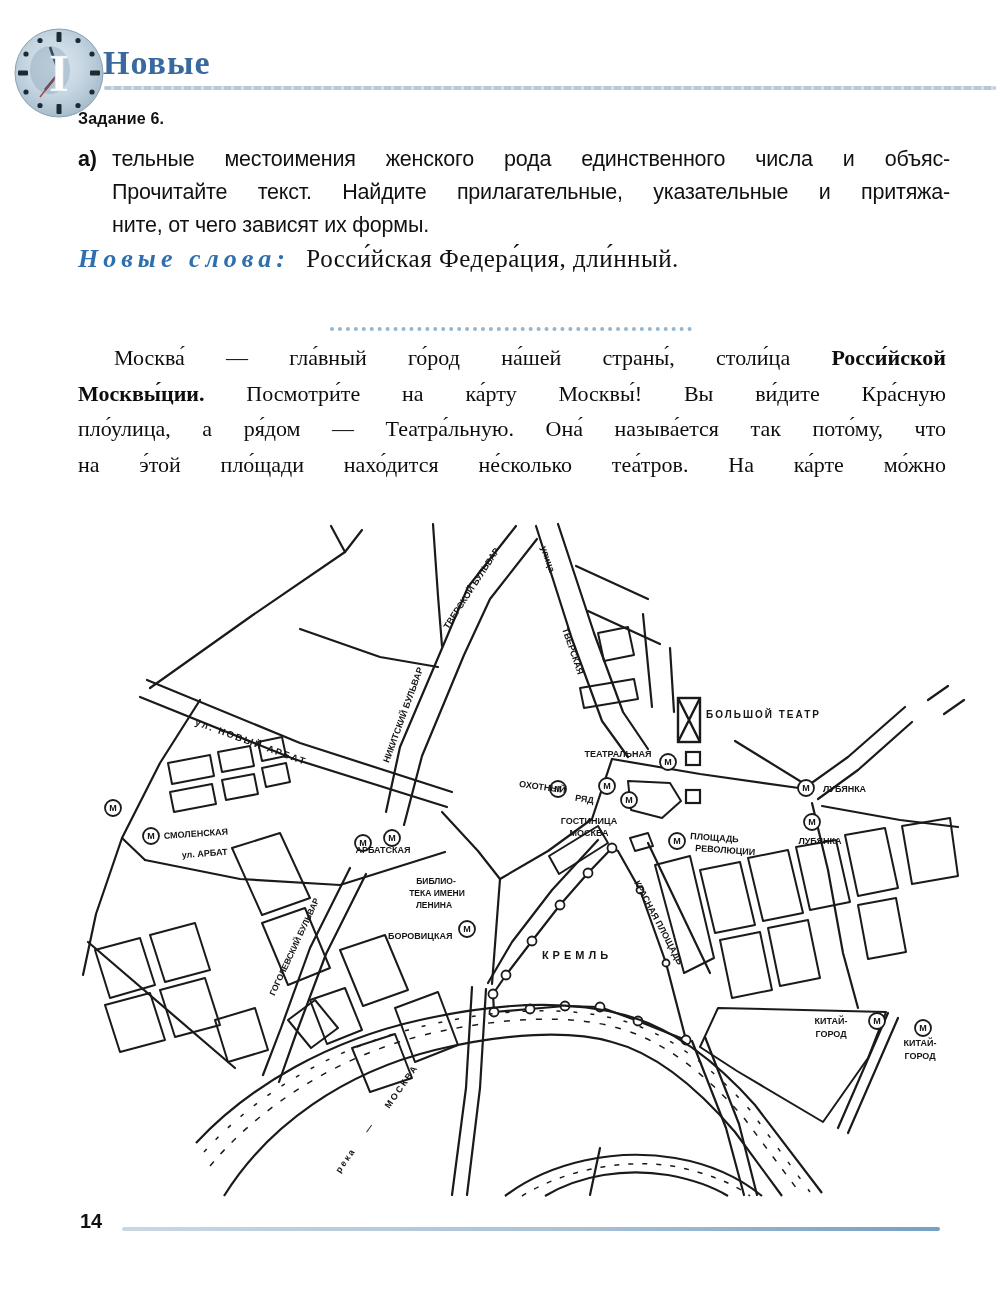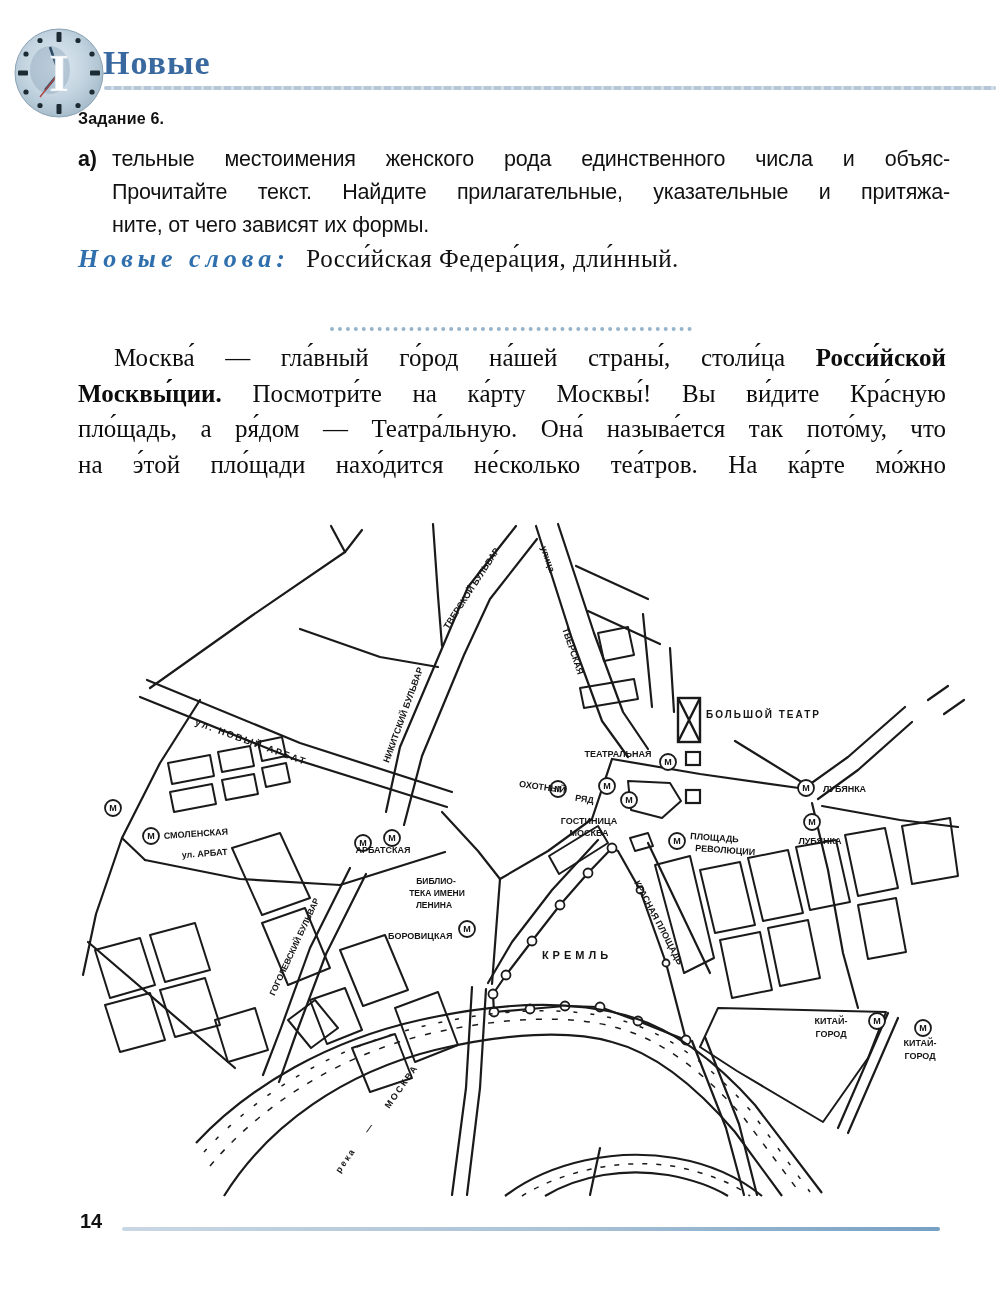--- a/index.html
+++ b/index.html
@@ -21,21 +21,21 @@
   .jline.last{text-align-last:left;}
   
   .new-words{position:absolute;left:78px;top:244px;width:880px;white-space:nowrap;}
   .new-words-label{font-family:"Liberation Serif",serif;font-style:italic;font-weight:bold;
         font-size:26px;color:#2f6fad;letter-spacing:5px;}
   .new-words-text{font-family:"Liberation Serif",serif;font-size:25px;color:#111;margin-left:12px;letter-spacing:.5px;}
   
   .dotted-sep{position:absolute;left:330px;top:327px;width:362px;border-top:4px dotted #96b5cd;}
   
   .reading{position:absolute;left:78px;top:340px;width:868px;font-family:"Liberation Serif",serif;
-        font-size:25px;line-height:35.5px;color:#0d0d0d;}
+        font-size:22px;line-height:35.5px;color:#0d0d0d;}
   .reading .jline.first{text-indent:36px;}
   .reading b{font-weight:bold;}
   
   .map-svg{position:absolute;left:0;top:0;width:1000px;height:1300px;}
   .map-svg path,.map-svg polygon,.map-svg polyline{vector-effect:non-scaling-stroke;}
   .map-svg text{font-family:"Liberation Sans",sans-serif;font-weight:bold;fill:#151515;}
   
   .page-number{position:absolute;left:80px;top:1210px;font-size:20px;font-weight:bold;}
   .footer-rule{position:absolute;left:122px;top:1227px;width:818px;height:4px;border-radius:2px;
         background:linear-gradient(90deg,#c9d7e3,#a9c2d6 55%,#76a0c4);}
@@ -94,21 +94,21 @@
   <div class="new-words">
     <span class="new-words-label">Новые слова:</span>
     <span class="new-words-text">Росси́йская Федера́ция, дли́нный.</span>
   </div>
 
   <div class="dotted-sep"></div>
 
   <div class="reading" id="reading">
       <div class="jline first"><span>Москва́ — гла́вный го́род на́шей страны́, столи́ца </span><b>Росси́йской</b></div>
       <div class="jline"><b>Москвы́ции.</b><span> Посмотри́те на ка́рту Москвы́! Вы ви́дите Кра́сную</span></div>
-      <div class="jline"><span>пло́щадь, а ря́дом — Театра́льную. Она́ называ́ется так пото́му, что</span></div>
+      <div class="jline"><span>пло́улица, а ря́дом — Театра́льную. Она́ называ́ется так пото́му, что</span></div>
       <div class="jline"><span>на э́той пло́щади нахо́дится не́сколько теа́тров. На ка́рте мо́жно</span></div>
     </div>
 
   <svg class="map-svg" viewBox="0 0 1000 1300">
     <g fill="none" stroke="#1a1a1a" stroke-width="2.2" stroke-linecap="round" stroke-linejoin="round">
 
       <path d="M200,700 L160,763 L122,838 L96,914 L83,975"></path>
       <path d="M122,838 L145,860"></path>
 
       <path d="M147,680 L300,743 L452,792"></path>

